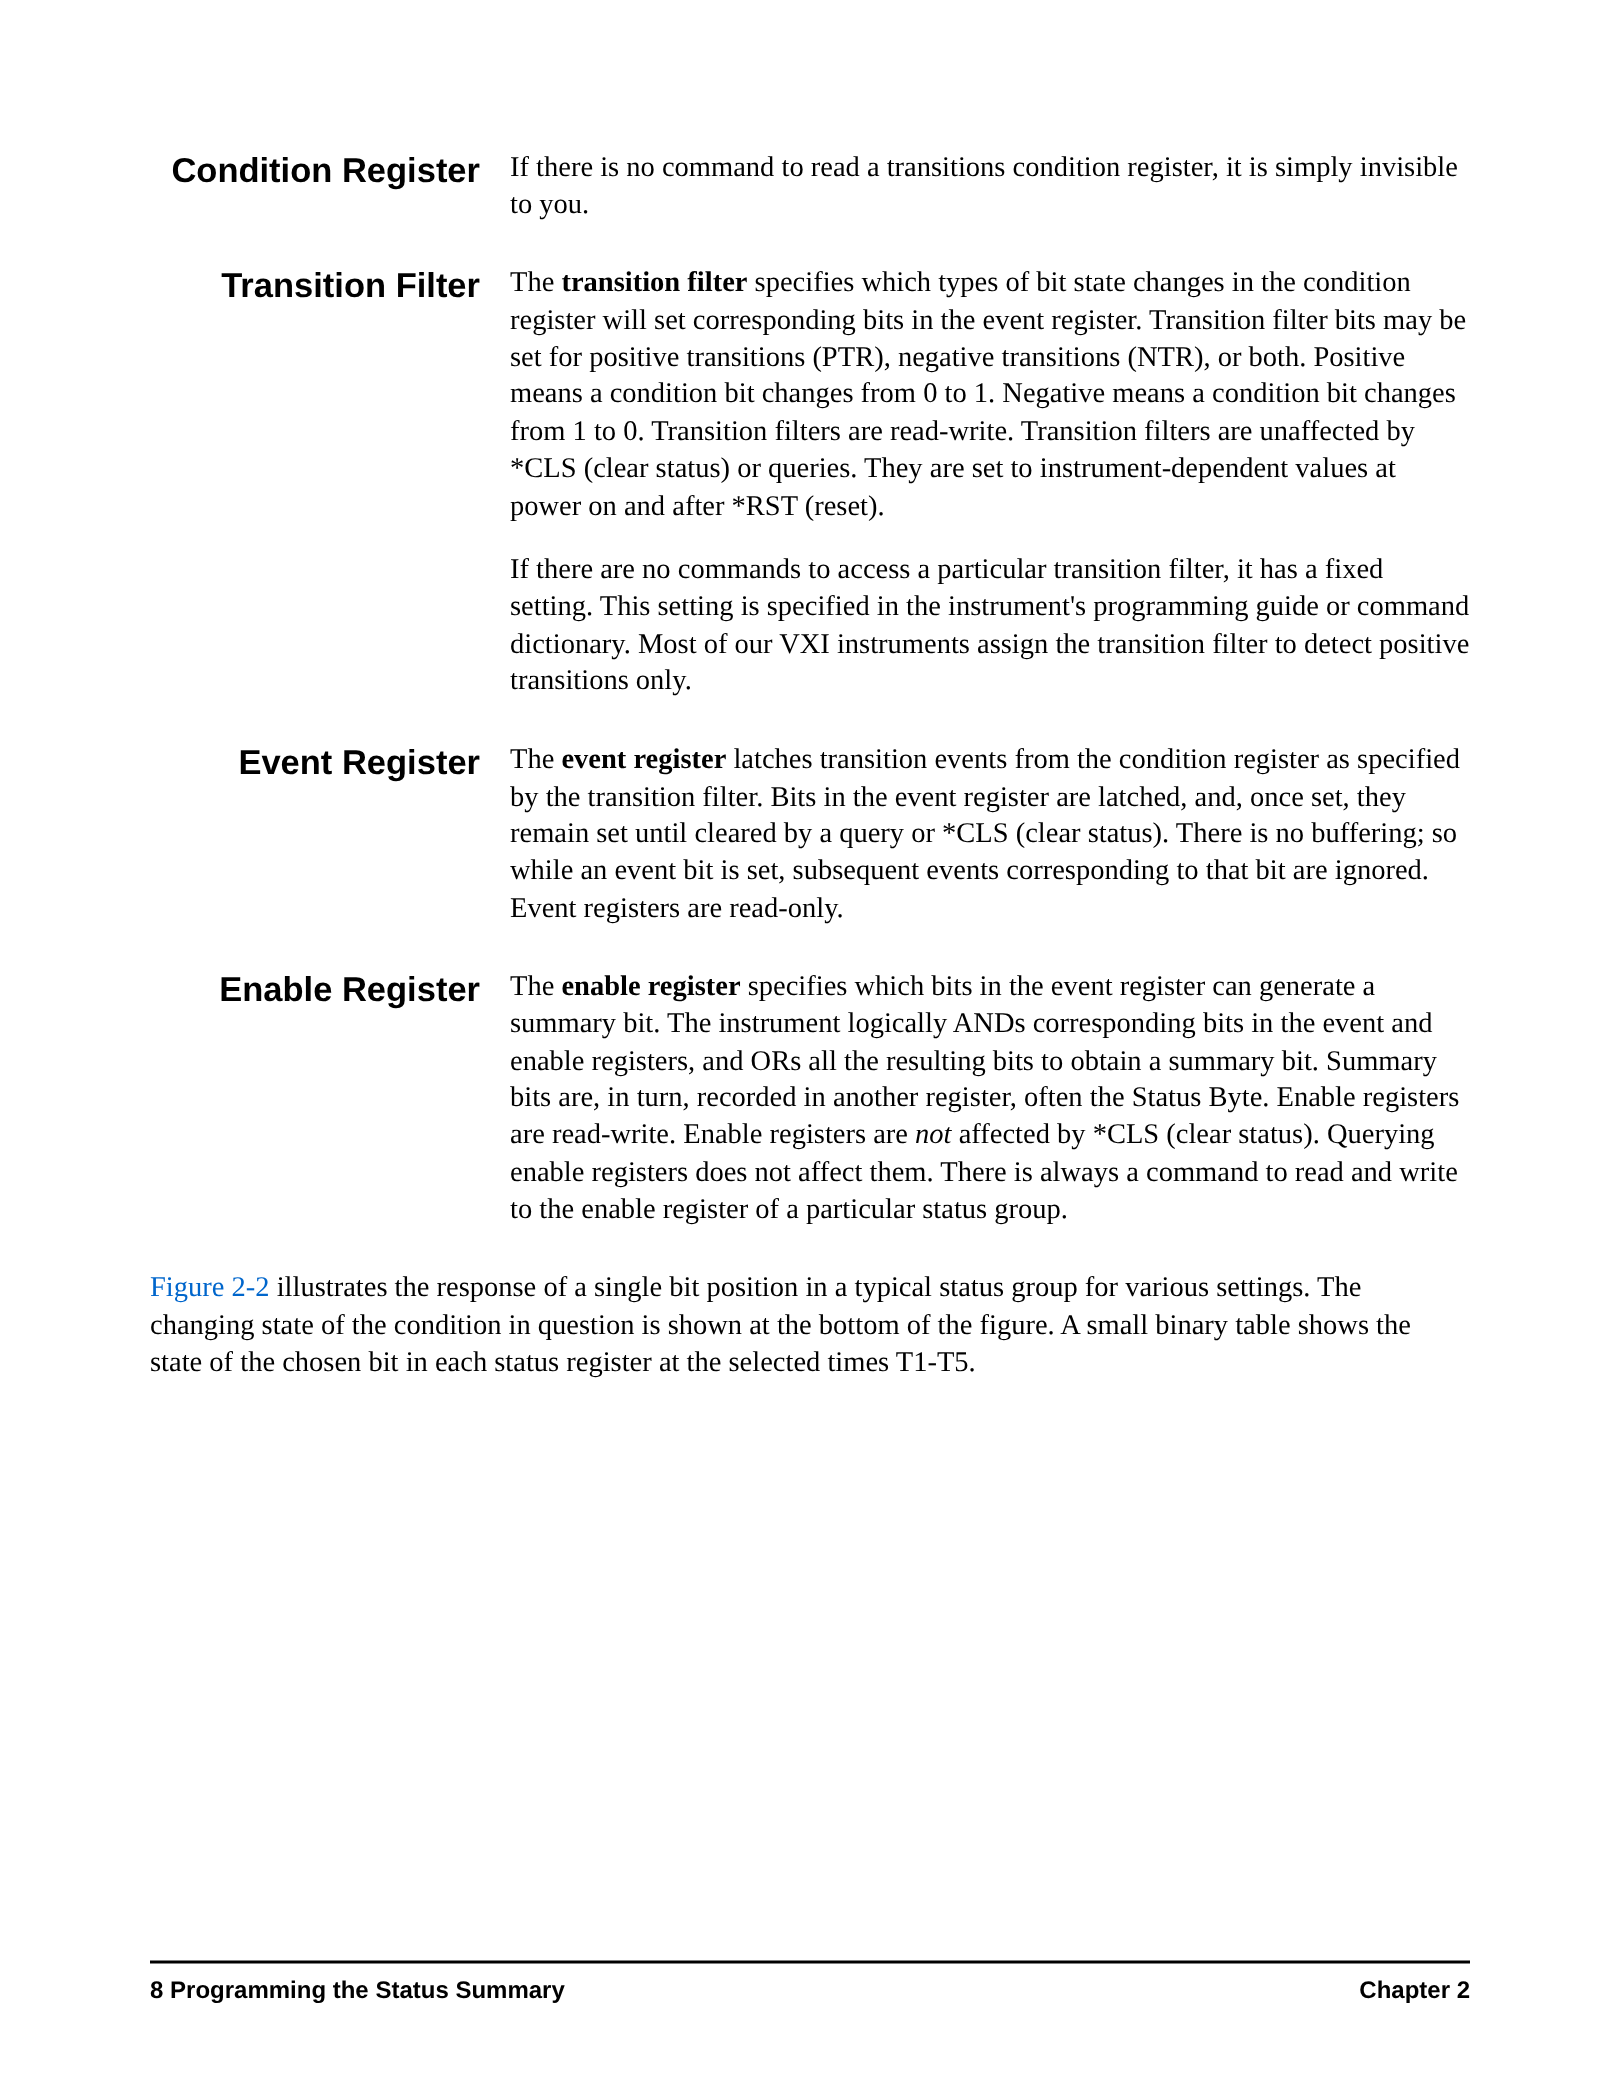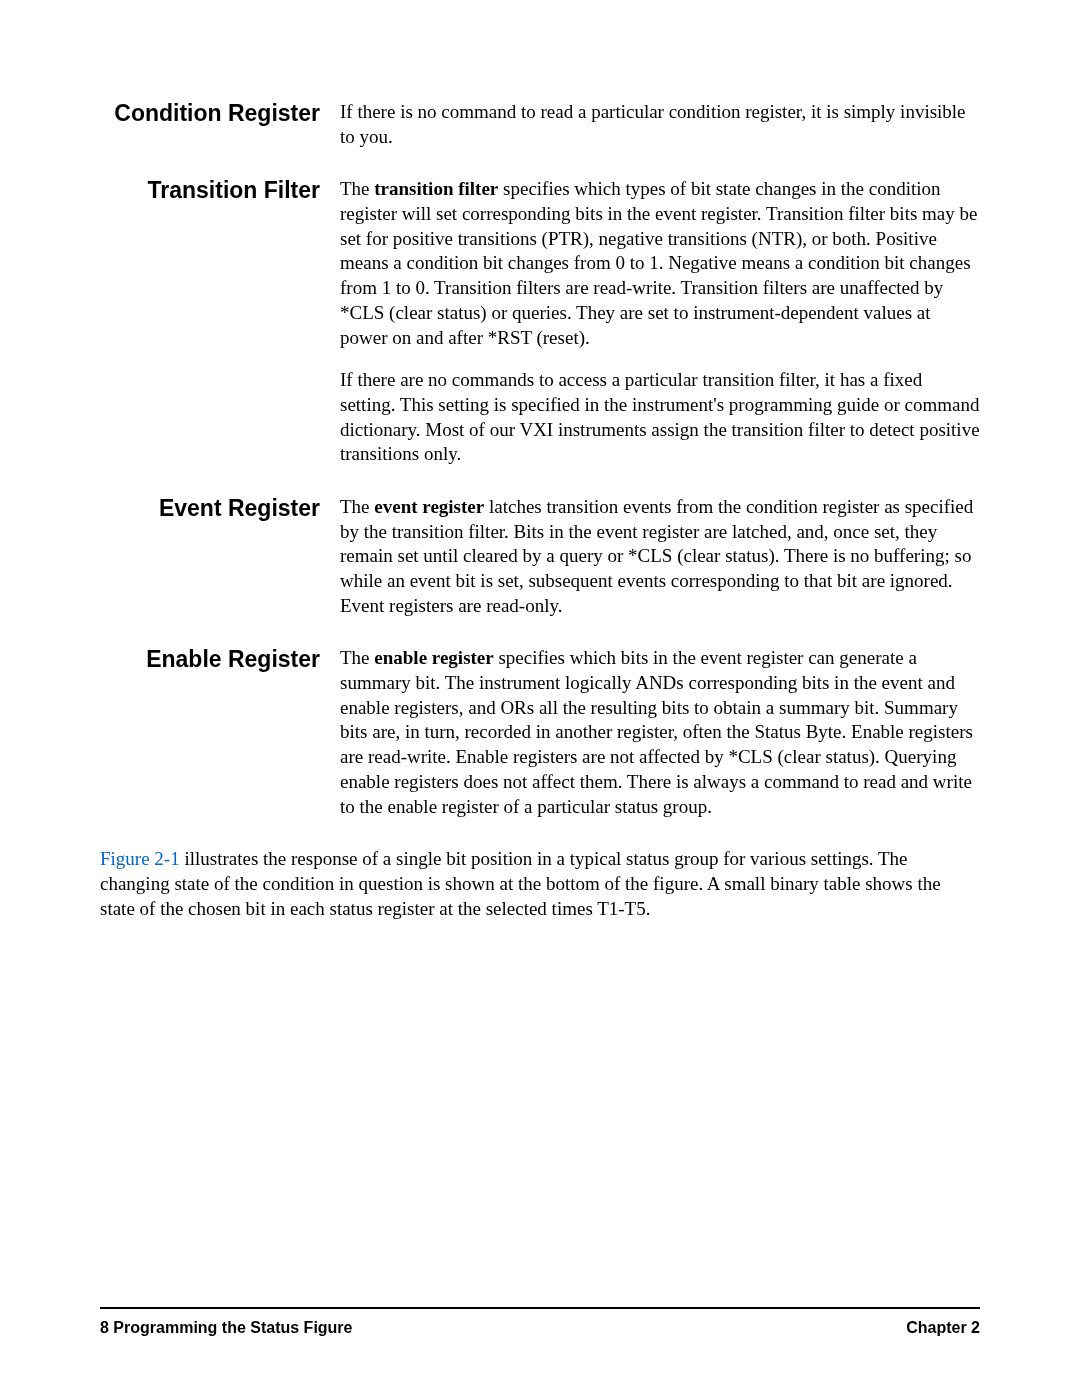--- a/index.html
+++ b/index.html
@@ -40,20 +40,21 @@
     .para {
       margin-bottom: 18px;
     }
     .para:last-child {
       margin-bottom: 0;
     }
     .bold {
       font-weight: bold;
     }
     .italic {
+      font-style: italic;
     }
     .figref {
       color: #0066cc;
     }
     .footer {
       position: absolute;
       bottom: 60px;
       left: 100px;
       right: 100px;
       border-top: 2px solid #000;
@@ -66,21 +67,21 @@
     }
   </style>
 </head>
 <body>
 
 <div class="page">
 
   <div class="section">
     <div class="section-heading">Condition Register</div>
     <div class="section-body">
-      <p class="para">If there is no command to read a particular condition register, it is simply invisible to you.</p>
+      <p class="para">If there is no command to read a transitions condition register, it is simply invisible to you.</p>
     </div>
   </div>
 
   <div class="section">
     <div class="section-heading">Transition Filter</div>
     <div class="section-body">
       <p class="para"><span>The </span><span class="bold">transition filter</span><span> specifies which types of bit state changes in the condition register will set corresponding bits in the event register.  Transition filter bits may be set for positive transitions (PTR), negative transitions (NTR), or both.  Positive means a condition bit changes from 0 to 1.  Negative means a condition bit changes from 1 to 0.  Transition filters are read-write.  Transition filters are unaffected by *CLS (clear status) or queries.  They are set to instrument-dependent values at power on and after *RST (reset).</span></p>
       <p class="para">If there are no commands to access a particular transition filter, it has a fixed setting.  This setting is specified in the instrument's programming guide or command dictionary.  Most of our VXI instruments assign the transition filter to detect positive transitions only.</p>
     </div>
   </div>
@@ -94,22 +95,22 @@
 
   <div class="section">
     <div class="section-heading">Enable Register</div>
     <div class="section-body">
       <p class="para"><span>The </span><span class="bold">enable register</span><span> specifies which bits in the event register can generate a summary bit.  The instrument logically ANDs corresponding bits in the event and enable registers, and ORs all the resulting bits to obtain a summary bit.  Summary bits are, in turn, recorded in another register, often the Status Byte.  Enable registers are read-write.  Enable registers are </span><span class="italic">not</span><span> affected by *CLS (clear status).  Querying enable registers does not affect them.  There is always a command to read and write to the enable register of a particular status group.</span></p>
     </div>
   </div>
 
   <div class="section">
     <div class="section-body">
-      <p class="para"><span class="figref">Figure 2-1</span><span> illustrates the response of a single bit position in a typical status group for various settings.  The changing state of the condition in question is shown at the bottom of the figure.  A small binary table shows the state of the chosen bit in each status register at the selected times T1-T5.</span></p>
+      <p class="para"><span class="figref">Figure 2-2</span><span> illustrates the response of a single bit position in a typical status group for various settings.  The changing state of the condition in question is shown at the bottom of the figure.  A small binary table shows the state of the chosen bit in each status register at the selected times T1-T5.</span></p>
     </div>
   </div>
 
 </div>
 
 <div class="footer">
-  <div><span>8</span><span>   Programming the Status Figure</span></div>
+  <div><span>8</span><span>   Programming the Status Summary</span></div>
   <div>Chapter 2</div>
 </div>
 
 </body></html>

